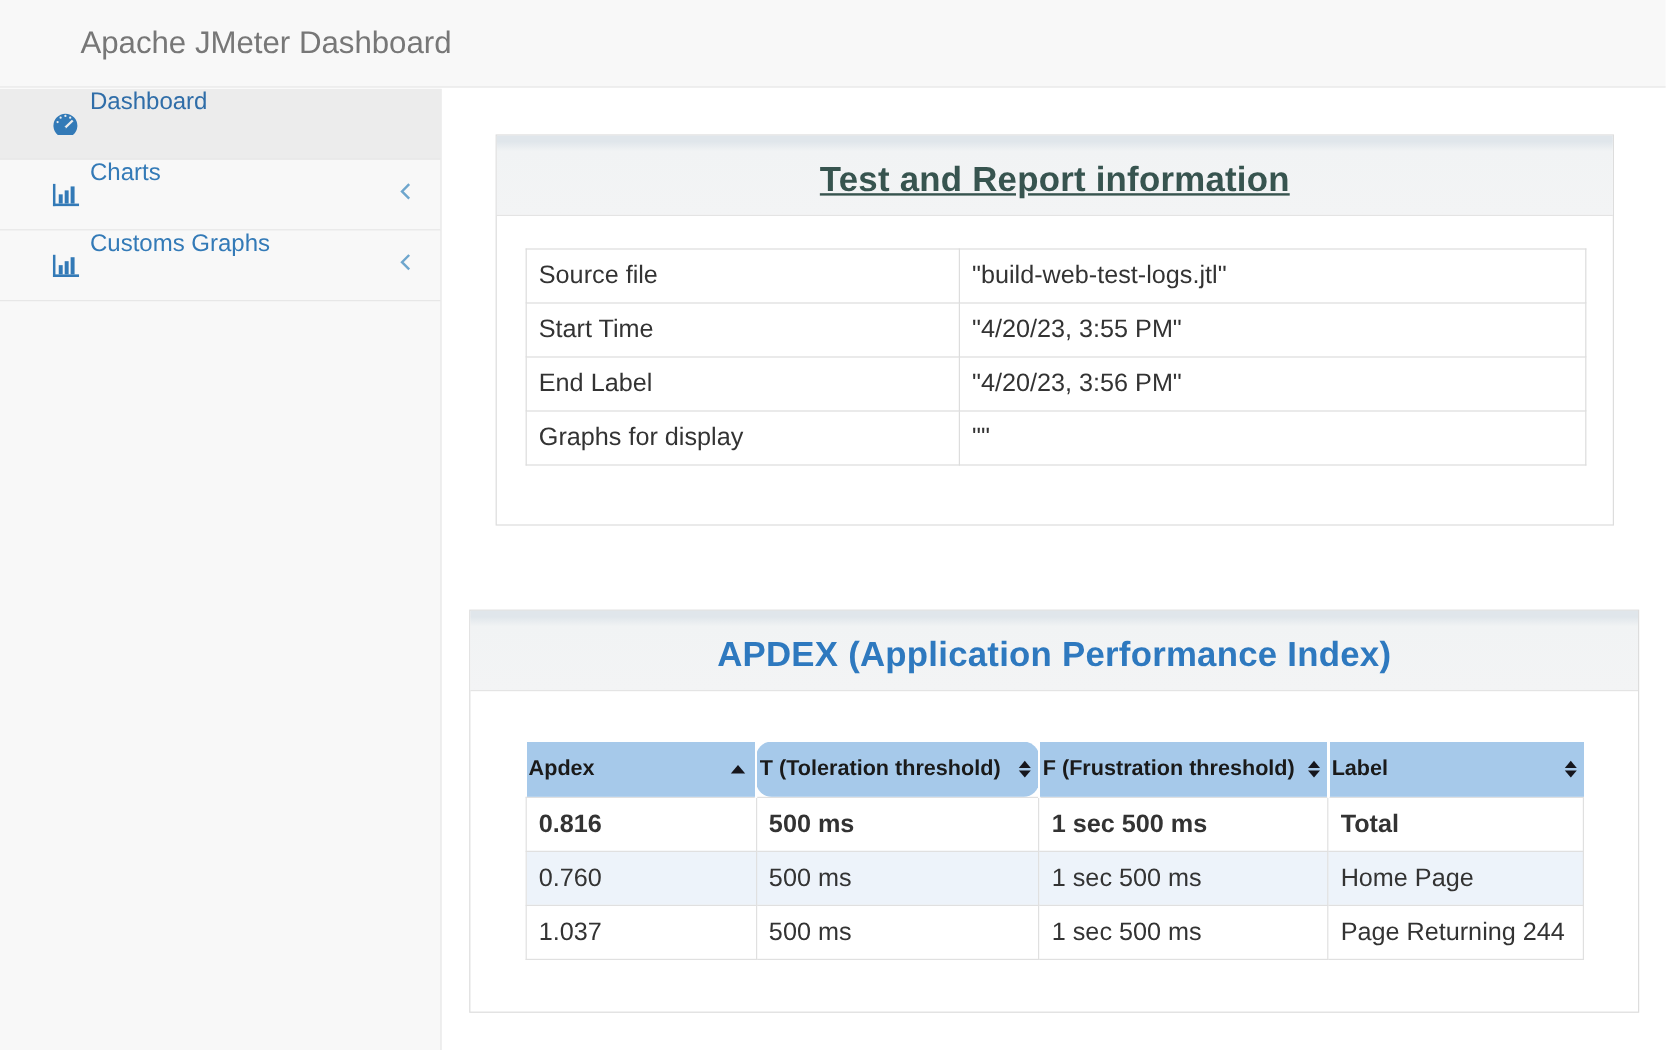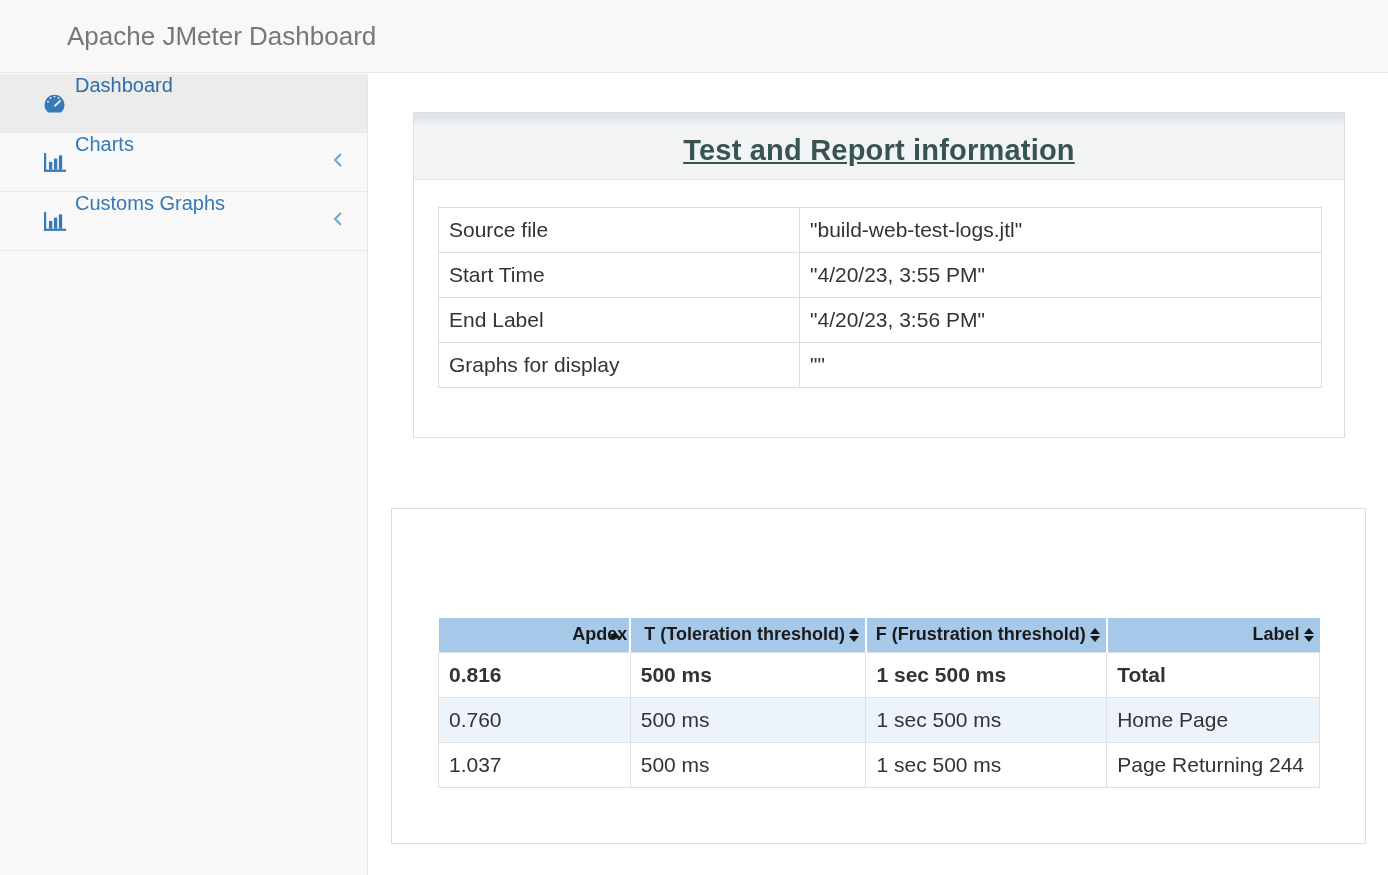--- a/index.html
+++ b/index.html
@@ -19,26 +19,26 @@
   .panel-title { font-size:29px; font-weight:bold; letter-spacing:0.2px; }
   #panel-info { left:44px; top:38px; width:932px; height:326px; }
   #panel-info .panel-title { color:#37544f;text-decoration:underline; }
   #panel-apdex { left:22px; top:434px; width:975px; height:336px; }
   #panel-apdex .panel-title { color:#2e79bf; }
   table { border-collapse:collapse; }
   .info-table { position:absolute; left:24px; top:94px; width:884px; }
   .info-table td { border:1px solid #ddd; height:45px; font-size:21px; color:#333; padding-left:10px; vertical-align:middle; background:#fff; }
   .info-table td.k { width:361px; }
   .apdex-table { position:absolute; left:46px; top:109px; width:882px; }
-  .apdex-table th { position:relative; height:34px; background:#a6c9ea; font-size:18px; color:#1a1a1a; font-weight:bold; text-align:right; border-left:2px solid #fff; vertical-align:middle; cursor:pointer; padding:0 20px 0 2px; }
+  .apdex-table th { position:relative; height:46px; background:#a6c9ea; font-size:18px; color:#1a1a1a; font-weight:bold; text-align:left; border-left:2px solid #fff; vertical-align:middle; cursor:pointer; padding:0 20px 0 2px; }
   .apdex-table th:first-child { border-left:none; padding:0 2px; }
   .apdex-table td { border:1px solid #e0e0e0; height:45px; font-size:21px; color:#333; padding-left:10px; vertical-align:middle; }
   .apdex-table tr.bold td { font-weight:bold; }
   .apdex-table tr.striped td { background:#edf3fa; }
-  .col-apdex { width:192px; } .col-t { width:236px; } .col-f { width:241px; } .col-label { width:213px; }
+  .col-apdex { width:192px; } .col-t { width:236px;border-radius:13px; } .col-f { width:241px; } .col-label { width:213px; }
   .sort { position:absolute; right:6px; top:50%; transform:translateY(-50%); display:flex; flex-direction:column; gap:2px; }
   th:first-child .sort { right:8px; }
   .sort .up { width:0; height:0; border-left:5px solid transparent; border-right:5px solid transparent; border-bottom:6px solid #16161d; }
   .sort .down { width:0; height:0; border-left:5px solid transparent; border-right:5px solid transparent; border-top:6px solid #16161d; }
   .sort.asc .up { border-left-width:6px; border-right-width:6px; border-bottom-width:7px; }
 </style>
 </head>
 <body>
 
 <div class="topbar">
@@ -117,20 +117,23 @@
       </tr>
       <tr>
         <td class="k">Graphs for display</td>
         <td class="v">""</td>
       </tr>
     </tbody>
       </table>
   </section>
 
   <section class="panel" id="panel-apdex">
+    <div class="panel-heading">
+      <h3 class="panel-title">APDEX (Application Performance Index)</h3>
+    </div>
     <table class="apdex-table">
       <thead>
         <tr>
           <th class="col-apdex">
             <span>Apdex</span>
             <span class="sort asc">
                 <span class="up"></span>
               </span>
           </th>
           <th class="col-t">

